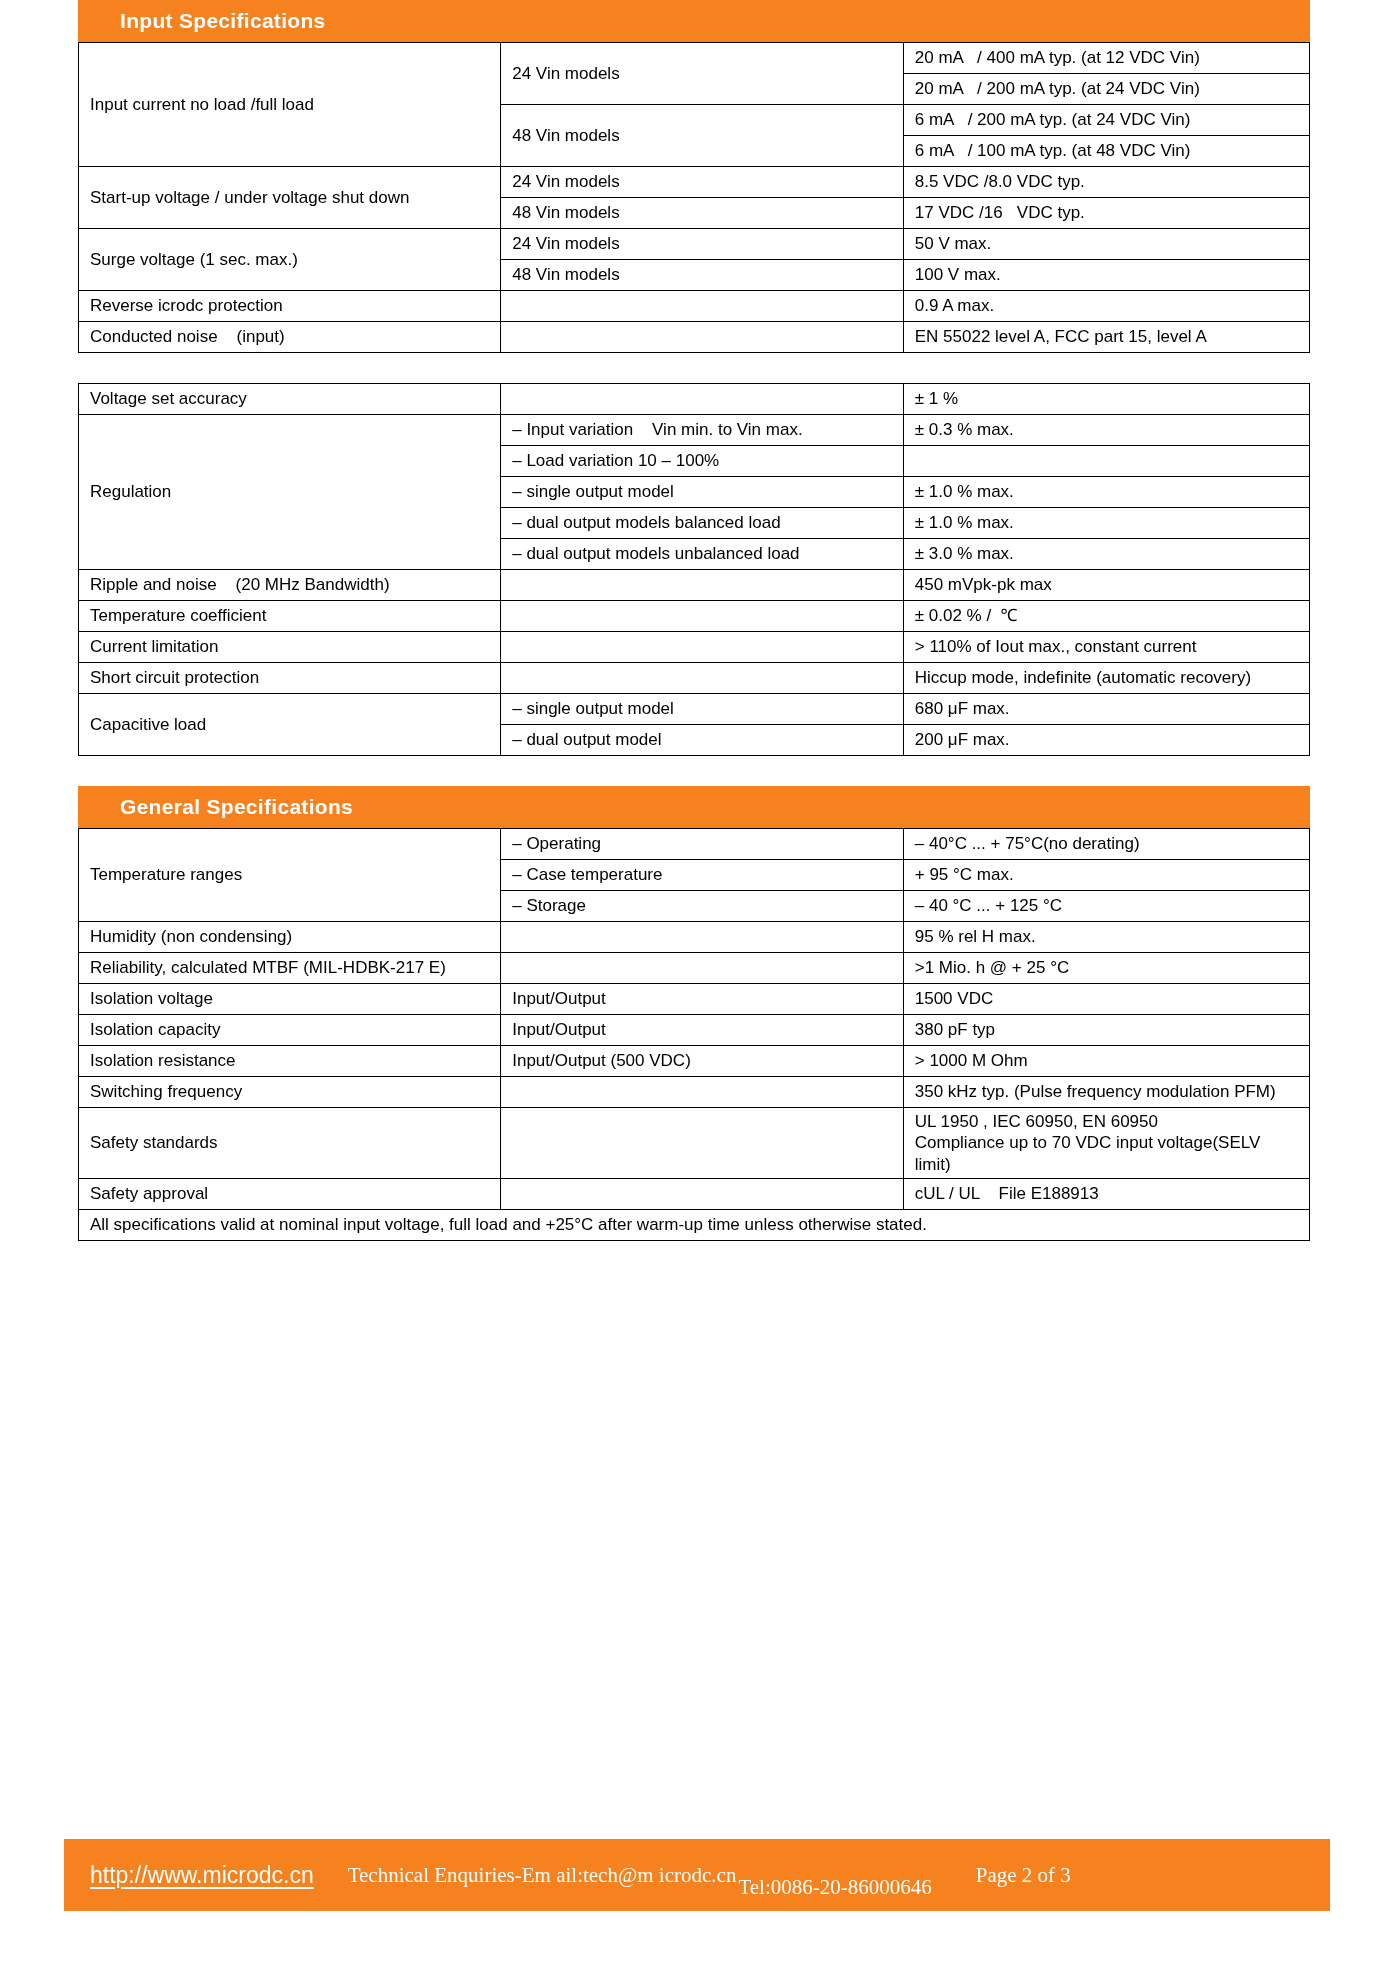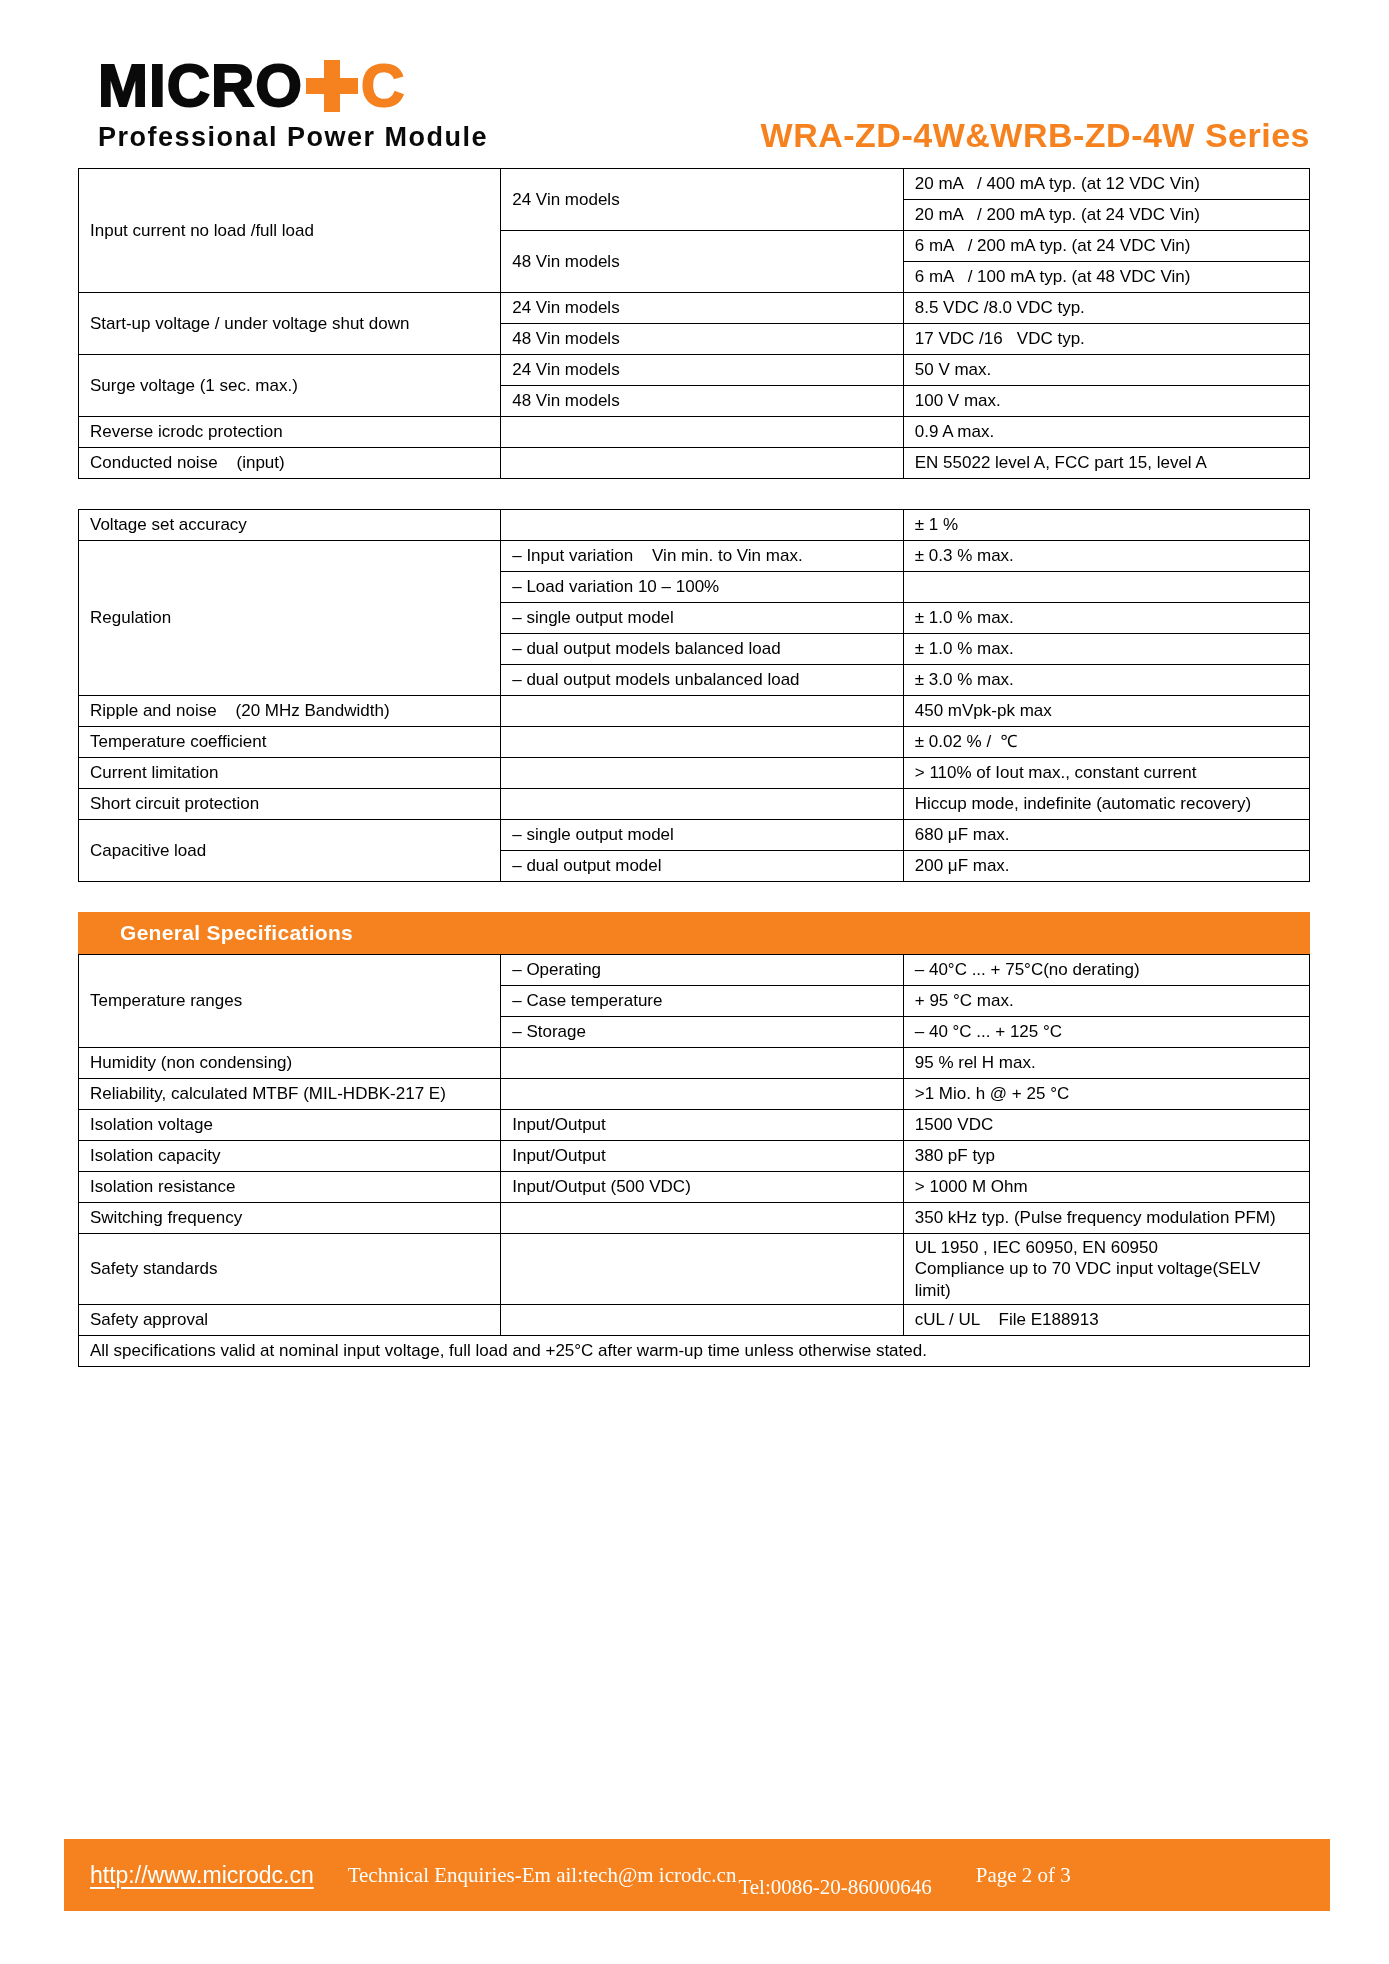--- a/index.html
+++ b/index.html
@@ -78,33 +78,23 @@
   .footer-serif { font-family: "Liberation Serif", serif; font-size: 21px; }
   .footer-enq { margin-left: 34px; }
   .footer-tel { margin-left: 2px; margin-top: 24px; }
   .footer-page { margin-left: 44px; }
 </style>
 </head>
 <body>
 
 <div class="page">
 
-  <div class="header">
-    <div class="logo">
-      <div class="logo-row">
-          <span class="logo-black">MICRO</span>
-          <span class="logo-plus"></span>
-          <span class="logo-orange">C</span>
-        </div>
-      <div class="logo-tagline">Professional Power Module</div>
-    </div>
-    <div class="series-title">WRA-ZD-4W&amp;WRB-ZD-4W Series</div>
-  </div>
 
   <div class="section">
+    <div class="section-bar">Input Specifications</div>
     <table class="spec">
       <colgroup>
           <col class="c1">
           <col class="c2">
           <col class="c3">
         </colgroup>
       <tbody>
           <tr>
             <td rowspan="4">Input current no load /full load</td>
             <td rowspan="2">24 Vin models</td>

